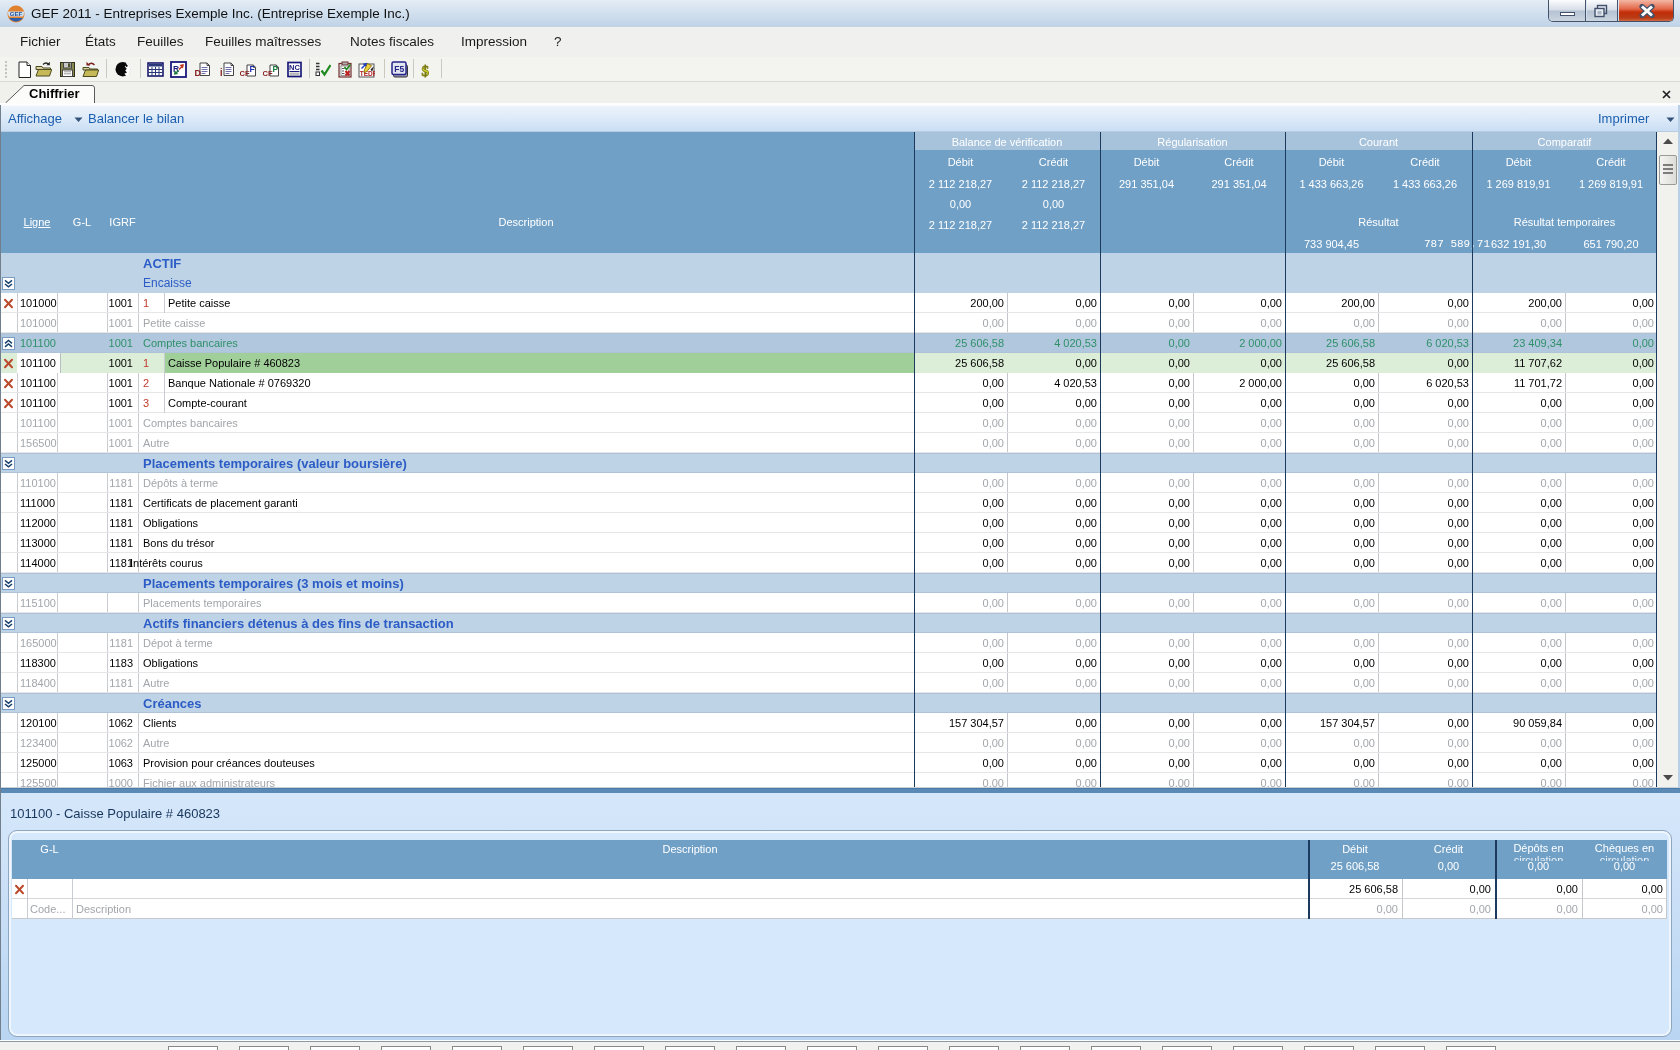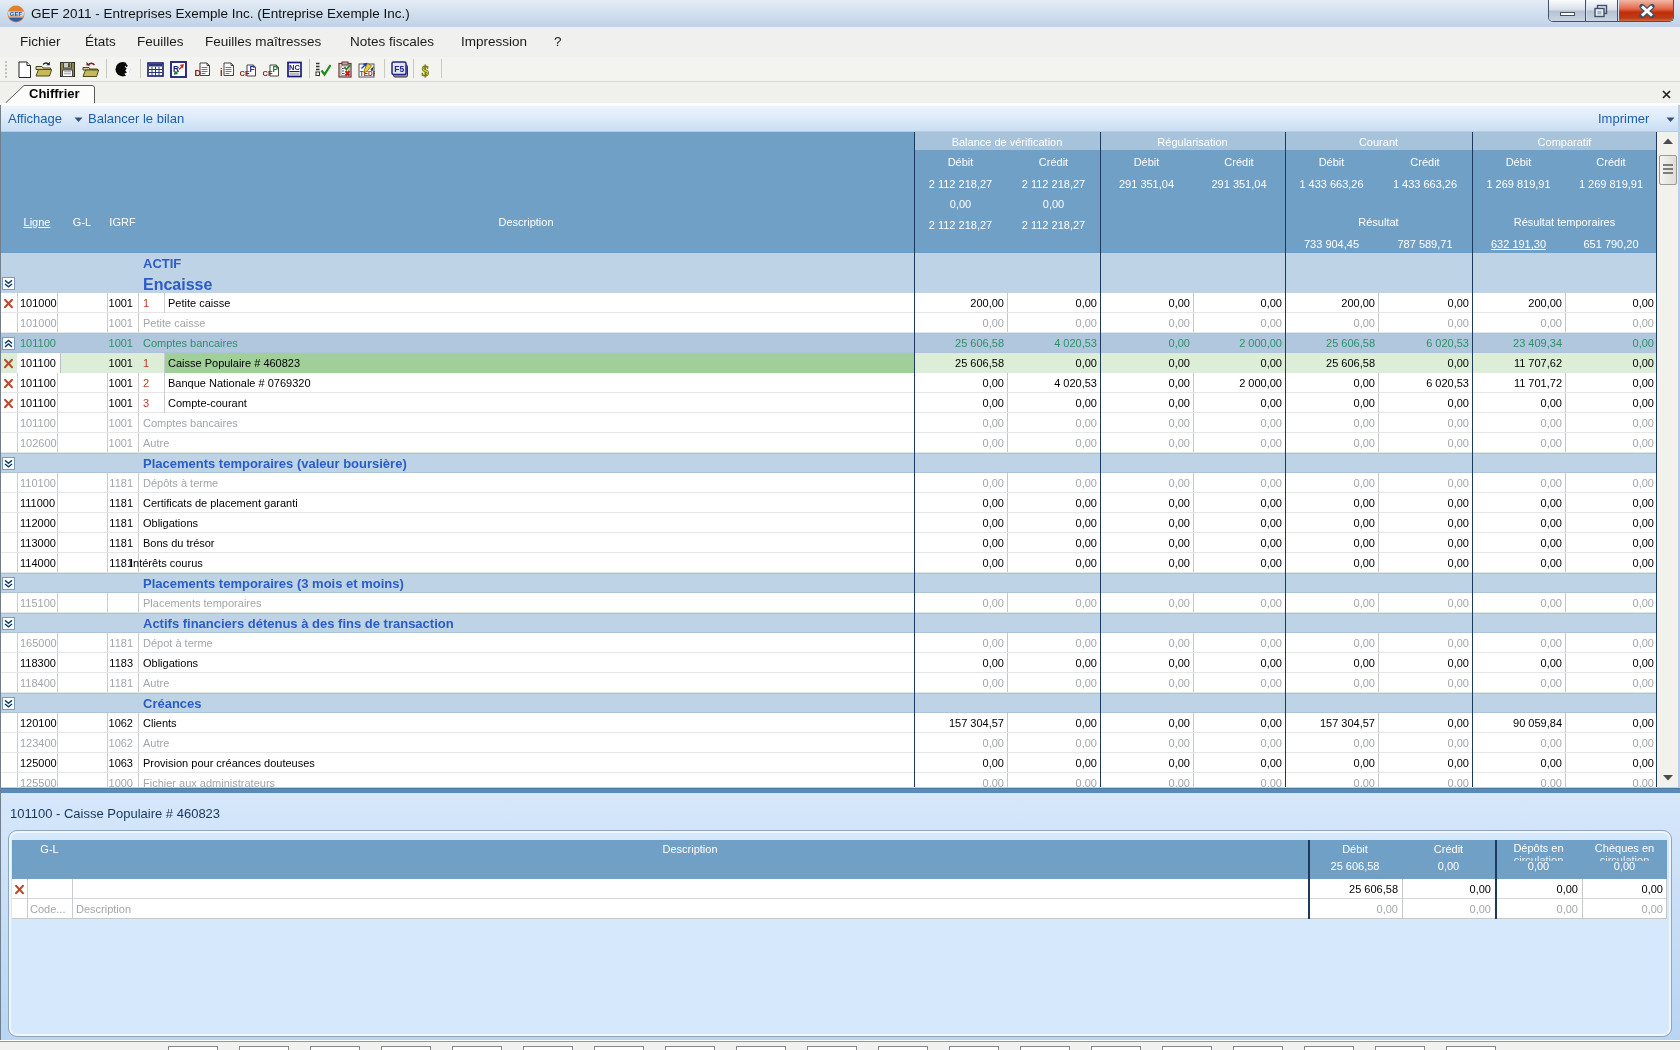--- a/index.html
+++ b/index.html
@@ -199,22 +199,22 @@
 <div class="abs tc" style="left:1007px;top:198px;width:93px;color:#fff;">0,00</div>
 <div class="abs tc" style="left:17px;top:216px;width:40px;color:#fff;text-decoration:underline;">Ligne</div>
 <div class="abs tc" style="left:57px;top:216px;width:50px;color:#fff;">G-L</div>
 <div class="abs tc" style="left:107px;top:216px;width:31px;color:#fff;">IGRF</div>
 <div class="abs tc" style="left:138px;top:216px;width:776px;color:#fff;">Description</div>
 <div class="abs tc" style="left:1285px;top:216px;width:187px;color:#fff;">Résultat</div>
 <div class="abs tc" style="left:1472px;top:216px;width:185px;color:#fff;">Résultat temporaires</div>
 <div class="abs tc" style="left:914px;top:219px;width:93px;color:#fff;">2 112 218,27</div>
 <div class="abs tc" style="left:1007px;top:219px;width:93px;color:#fff;">2 112 218,27</div>
 <div class="abs tc" style="left:1285px;top:238px;width:93px;color:#fff;">733 904,45</div>
-<div class="abs tc" style="left:1378px;top:238px;width:94px;color:#fff;">787 589,71</div>
-<div class="abs tc" style="left:1472px;top:238px;width:93px;color:#fff;text-decoration:underline;">632 191,30</div>
+<div class="abs tc" style="left:1410px;top:238px;width:94px;color:#fff;font-family:Liberation Mono, monospace;">787 589,71</div>
+<div class="abs tc" style="left:1472px;top:238px;width:93px;color:#fff;">632 191,30</div>
 <div class="abs tc" style="left:1565px;top:238px;width:92px;color:#fff;">651 790,20</div>
 <div class="abs" style="left:0;top:253px;width:1657px;height:534px;background:#fff"></div>
 <div class="abs" style="left:17px;top:253px;width:1px;height:534px;background:#c9cdd2"></div>
 <div class="abs" style="left:57px;top:253px;width:1px;height:534px;background:#c9cdd2"></div>
 <div class="abs" style="left:107px;top:253px;width:1px;height:534px;background:#c9cdd2"></div>
 <div class="abs" style="left:138px;top:253px;width:1px;height:534px;background:#c9cdd2"></div>
 <div class="abs" style="left:1007px;top:253px;width:1px;height:534px;background:#c4c8cc"></div>
 <div class="abs" style="left:1193px;top:253px;width:1px;height:534px;background:#c4c8cc"></div>
 <div class="abs" style="left:1378px;top:253px;width:1px;height:534px;background:#c4c8cc"></div>
 <div class="abs" style="left:1565px;top:253px;width:1px;height:534px;background:#c4c8cc"></div>
@@ -258,21 +258,21 @@
 <div class="abs" style="left:1472px;top:132px;width:1px;height:655px;background:#1b3a5e"></div>
 <div class="abs" style="left:1656px;top:132px;width:1px;height:655px;background:#1b3a5e"></div>
 <div class="abs" style="left:143px;top:256px;font-weight:bold;color:#2c5cc5;font-size:13px">ACTIF</div>
 <svg style="position:absolute;left:2px;top:277px" width="13" height="13">
     <rect x="0.5" y="0.5" width="12" height="12" fill="#fff" stroke="#7a9cc0"></rect>
     <g fill="none" stroke="#16406e" stroke-width="1.5">
       <path d="M3 3.4 L6.5 6.3 L10 3.4"></path>
       <path d="M3 7 L6.5 9.9 L10 7"></path>
     </g>
   </svg>
-<div class="abs" style="left:143px;top:276px;font-weight:bold;color:#2c5cc5;font-size:16px">Encaisse</div>
+<div class="abs" style="left:143px;top:276px;font-weight:normal;color:#2c5cc5;font-size:12px">Encaisse</div>
 <svg style="position:absolute;left:3px;top:298px" width="11" height="11">
     <g stroke="#bb4a2c" stroke-width="2" stroke-linecap="round">
       <path d="M2 1.8 L9 9.2"></path>
       <path d="M9 1.8 L2 9.2"></path>
     </g>
   </svg>
 <div class="abs" style="left:20px;top:297px;color:#000">101000</div>
 <div class="abs tr" style="left:107px;top:297px;width:26px;color:#000">1001</div>
 <div class="abs" style="left:143px;top:297px;color:#c0392b;font-size:11px">1</div>
 <div class="abs" style="left:164px;top:293px;width:1px;height:20px;background:#c9cdd2"></div>
@@ -375,21 +375,21 @@
 <div class="abs tr" style="left:107px;top:417px;width:26px;color:#a2a6aa">1001</div>
 <div class="abs" style="left:143px;top:417px;color:#a2a6aa">Comptes bancaires</div>
 <div class="abs tr" style="left:914px;top:417px;width:90px;color:#a2a6aa">0,00</div>
 <div class="abs tr" style="left:1007px;top:417px;width:90px;color:#a2a6aa">0,00</div>
 <div class="abs tr" style="left:1100px;top:417px;width:90px;color:#a2a6aa">0,00</div>
 <div class="abs tr" style="left:1193px;top:417px;width:89px;color:#a2a6aa">0,00</div>
 <div class="abs tr" style="left:1285px;top:417px;width:90px;color:#a2a6aa">0,00</div>
 <div class="abs tr" style="left:1378px;top:417px;width:91px;color:#a2a6aa">0,00</div>
 <div class="abs tr" style="left:1472px;top:417px;width:90px;color:#a2a6aa">0,00</div>
 <div class="abs tr" style="left:1565px;top:417px;width:89px;color:#a2a6aa">0,00</div>
-<div class="abs" style="left:20px;top:437px;color:#a2a6aa">102600</div>
+<div class="abs" style="left:20px;top:437px;color:#a2a6aa">156500</div>
 <div class="abs tr" style="left:107px;top:437px;width:26px;color:#a2a6aa">1001</div>
 <div class="abs" style="left:143px;top:437px;color:#a2a6aa">Autre</div>
 <div class="abs tr" style="left:914px;top:437px;width:90px;color:#a2a6aa">0,00</div>
 <div class="abs tr" style="left:1007px;top:437px;width:90px;color:#a2a6aa">0,00</div>
 <div class="abs tr" style="left:1100px;top:437px;width:90px;color:#a2a6aa">0,00</div>
 <div class="abs tr" style="left:1193px;top:437px;width:89px;color:#a2a6aa">0,00</div>
 <div class="abs tr" style="left:1285px;top:437px;width:90px;color:#a2a6aa">0,00</div>
 <div class="abs tr" style="left:1378px;top:437px;width:91px;color:#a2a6aa">0,00</div>
 <div class="abs tr" style="left:1472px;top:437px;width:90px;color:#a2a6aa">0,00</div>
 <div class="abs tr" style="left:1565px;top:437px;width:89px;color:#a2a6aa">0,00</div>

